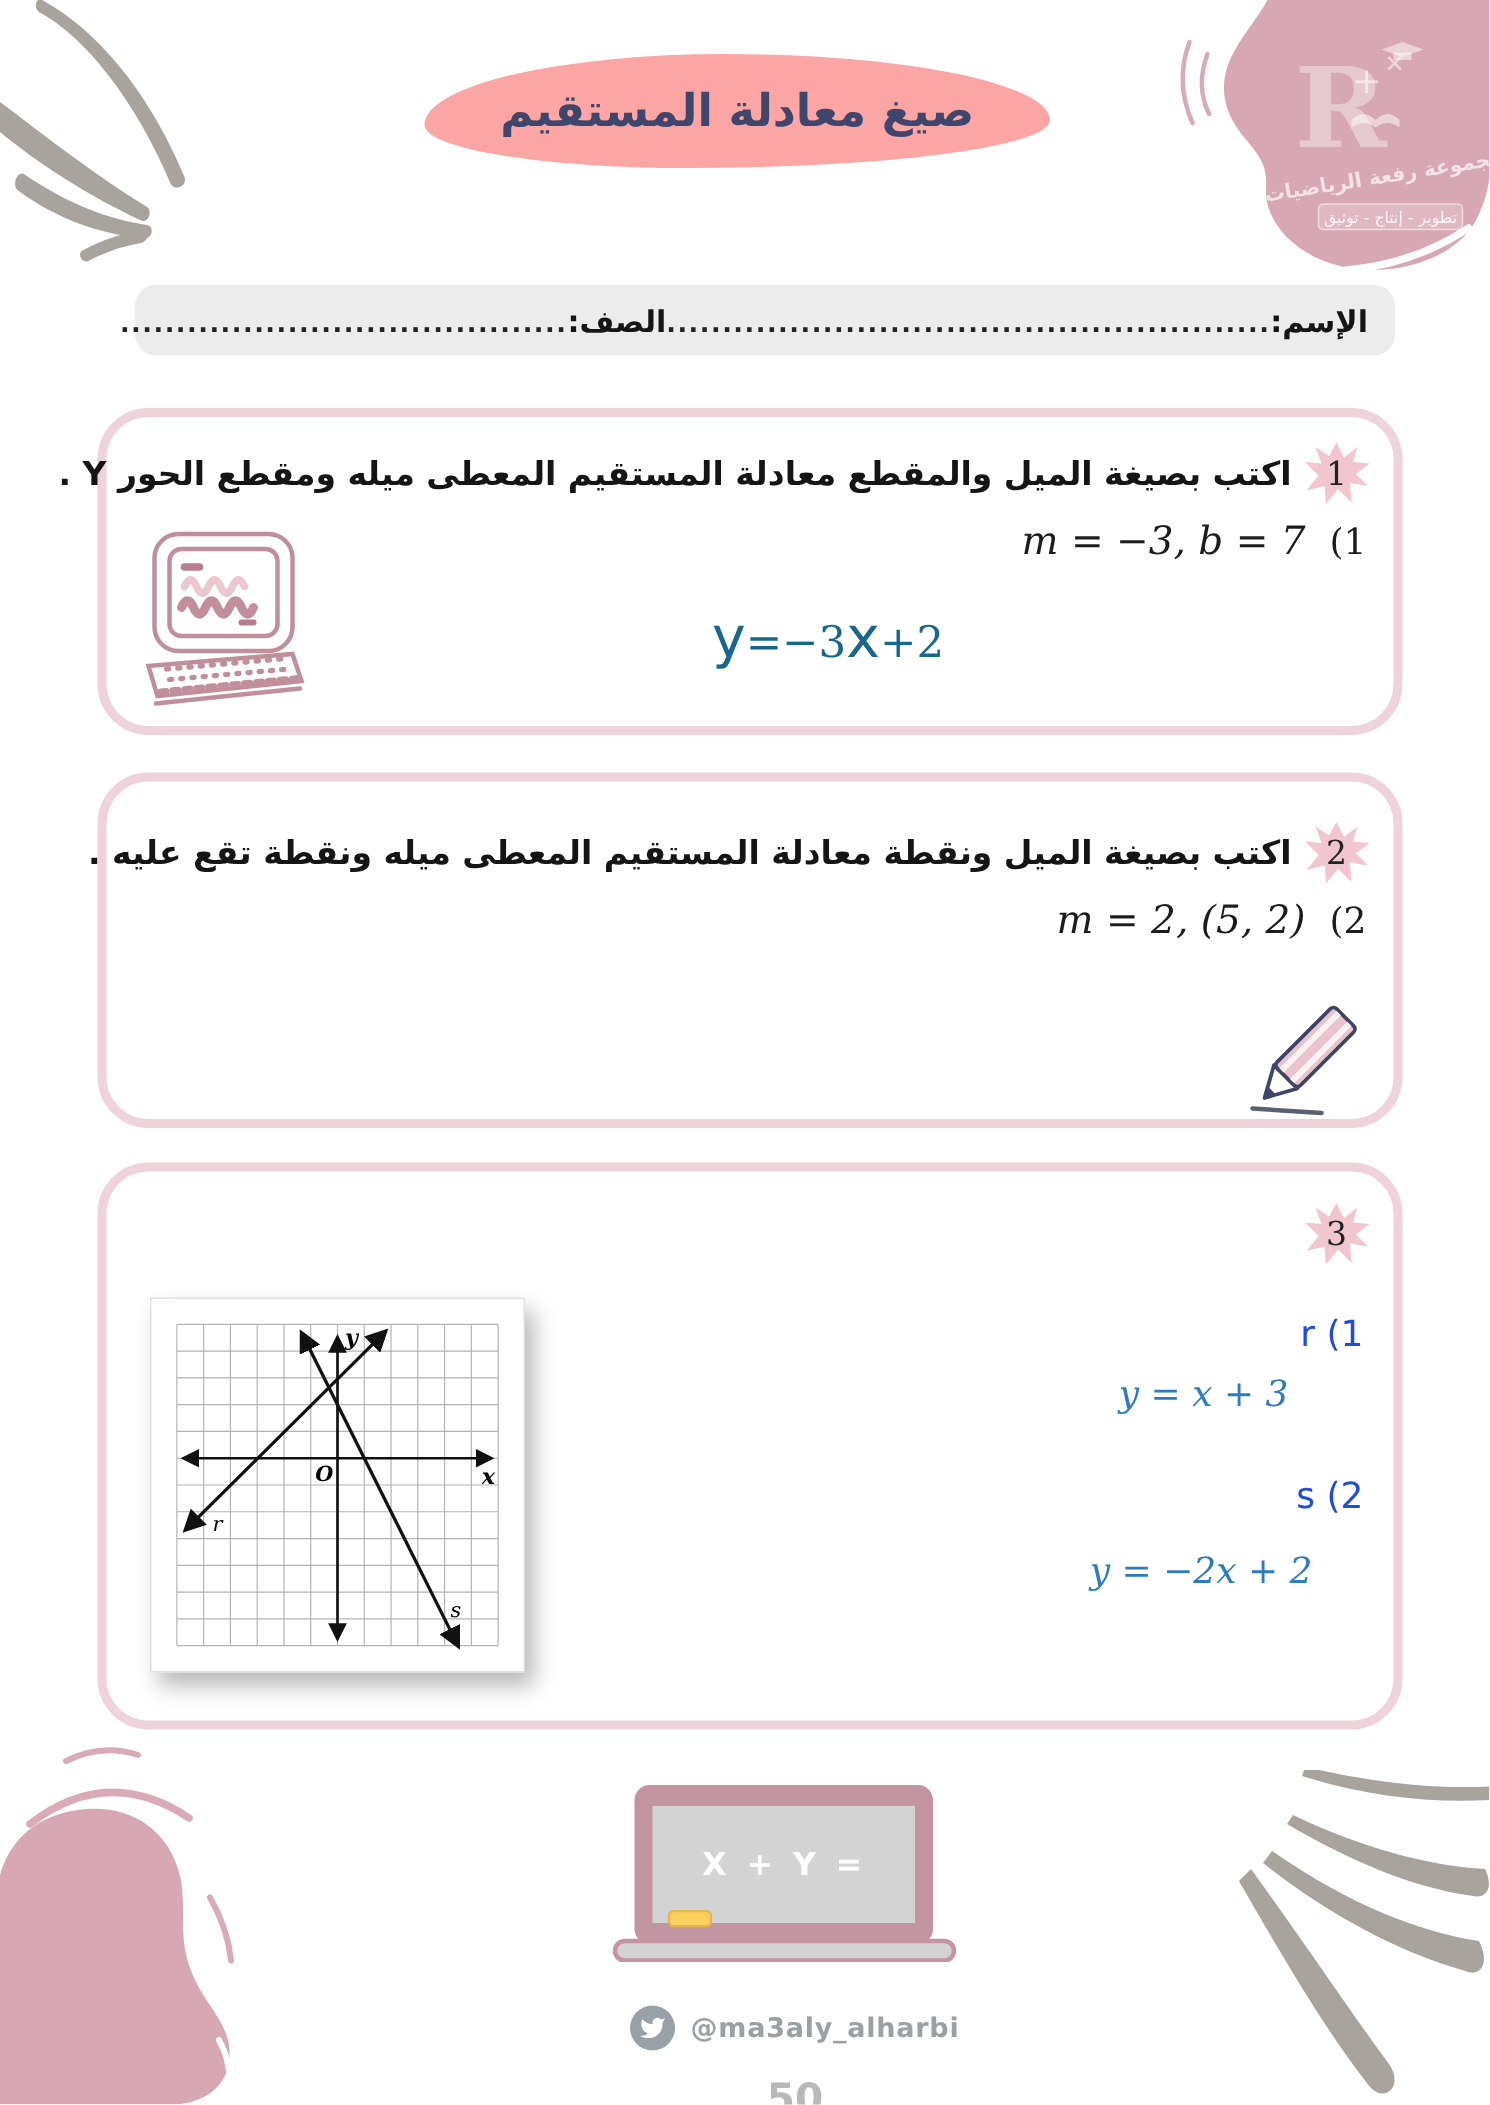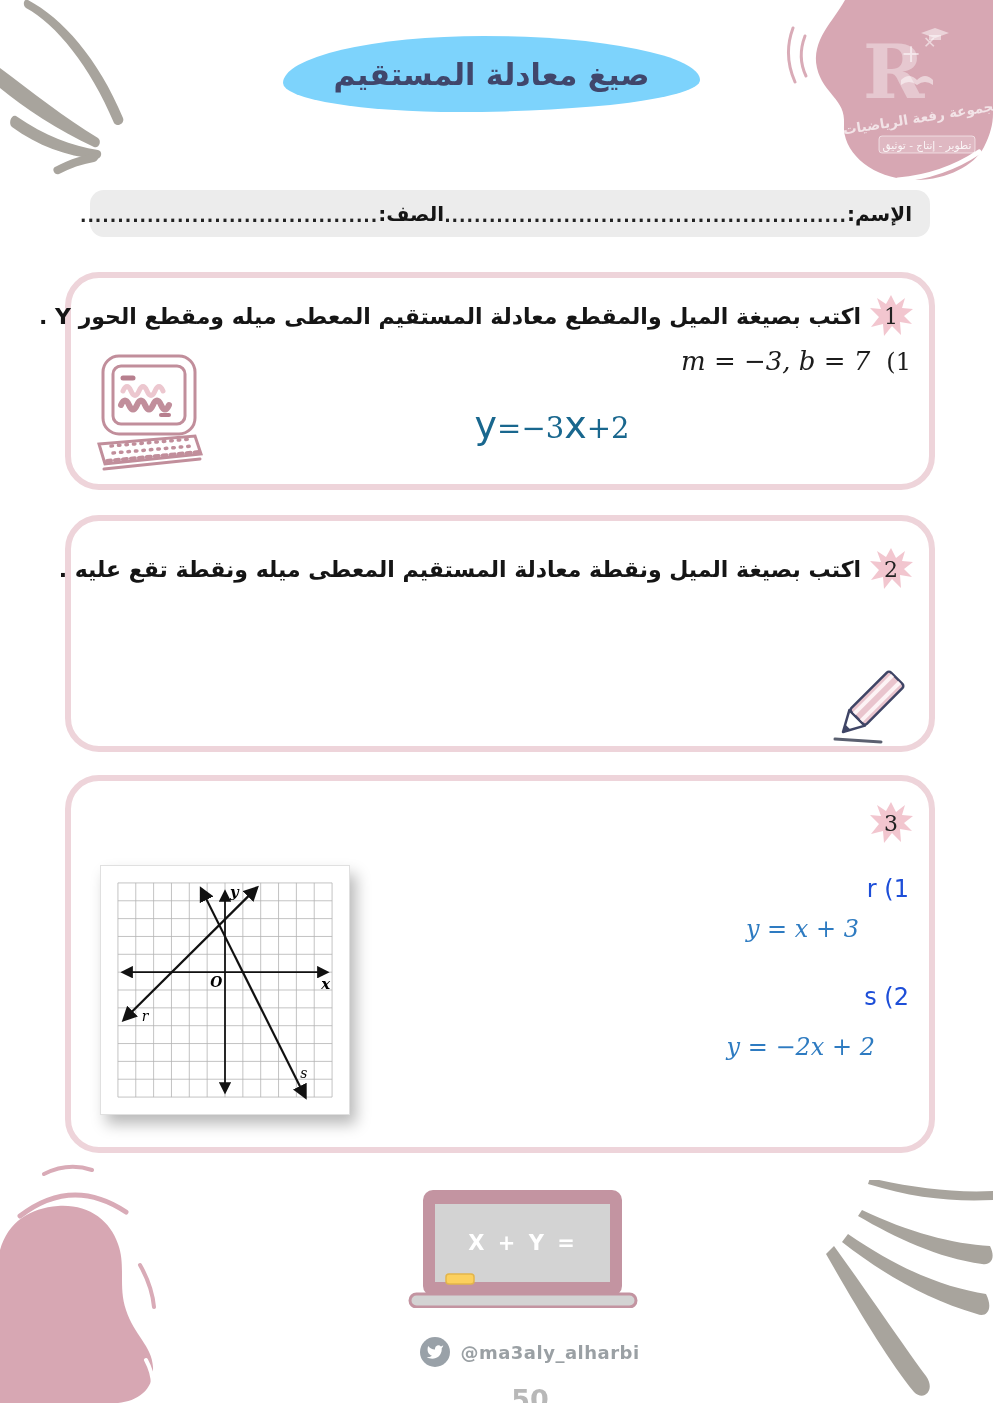--- a/index.html
+++ b/index.html
@@ -5,21 +5,21 @@
   * { margin:0; padding:0; box-sizing:border-box; }
   body { background:#ffffff; font-family:"DejaVu Sans", sans-serif; }
   .page { position:relative; width:993px; height:1403px; background:#fff; overflow:hidden; margin:0 auto; }
 
   
   .deco { position:absolute; pointer-events:none; }
 
   
   .title-banner{
     position:absolute; left:283px; top:36px; width:417px; height:76px;
-    background:#7dd3fc;
+    background:#fca5a5;
     border-radius:48% 52% 58% 42% / 62% 58% 42% 38%;
     display:flex; align-items:center; justify-content:center;
     direction:rtl;
   }
   .title-banner span{ font-size:30px; font-weight:bold; color:#40466b; letter-spacing:.5px; }
 
   
   .info-bar{
     position:absolute; left:90px; top:190px; width:840px; height:47px;
     background:#ececec; border-radius:14px;
@@ -166,20 +166,23 @@
 
   <div class="q-box q-box2">
     <div class="q-head">
       <span class="qnum">
         <svg viewBox="0 0 44 44">
             <path d="M22,1 L27,11 L36,4 L33,14 L44,15 L35,22 L43,30 L31,28 L32,41 L23,32 L15,42 L14,30 L2,33 L10,23 L1,14 L12,15 L8,4 L17,10 Z" fill="#f2c6cf"></path>
           </svg>
         <span class="qnum-text">2</span>
       </span>
       <span class="q-text">اكتب بصيغة الميل ونقطة معادلة المستقيم المعطى ميله ونقطة تقع عليه .</span>
+    </div>
+    <div class="given-row">
+      <span>m = 2, (5, 2)</span><span class="item-label">(2</span>
     </div>
 
     <svg class="deco" style="right:14px;bottom:0" width="84" height="84" viewBox="0 0 84 84">
       <g transform="translate(12,70) rotate(-45)">
         <polygon points="0,0 20,-11 20,11" fill="#fff" stroke="#3f4566" stroke-width="2.5" stroke-linejoin="round"></polygon>
         <polygon points="0,0 7,-4 7,4" fill="#3f4566"></polygon>
         <rect x="20" y="-11" width="56" height="22" rx="3" fill="#e9c4cd" stroke="#3f4566" stroke-width="2.5"></rect>
         <rect x="21" y="-7" width="54" height="4" fill="#fdf3f5"></rect>
         <rect x="21" y="3" width="54" height="4" fill="#fdf3f5"></rect>
       </g>

